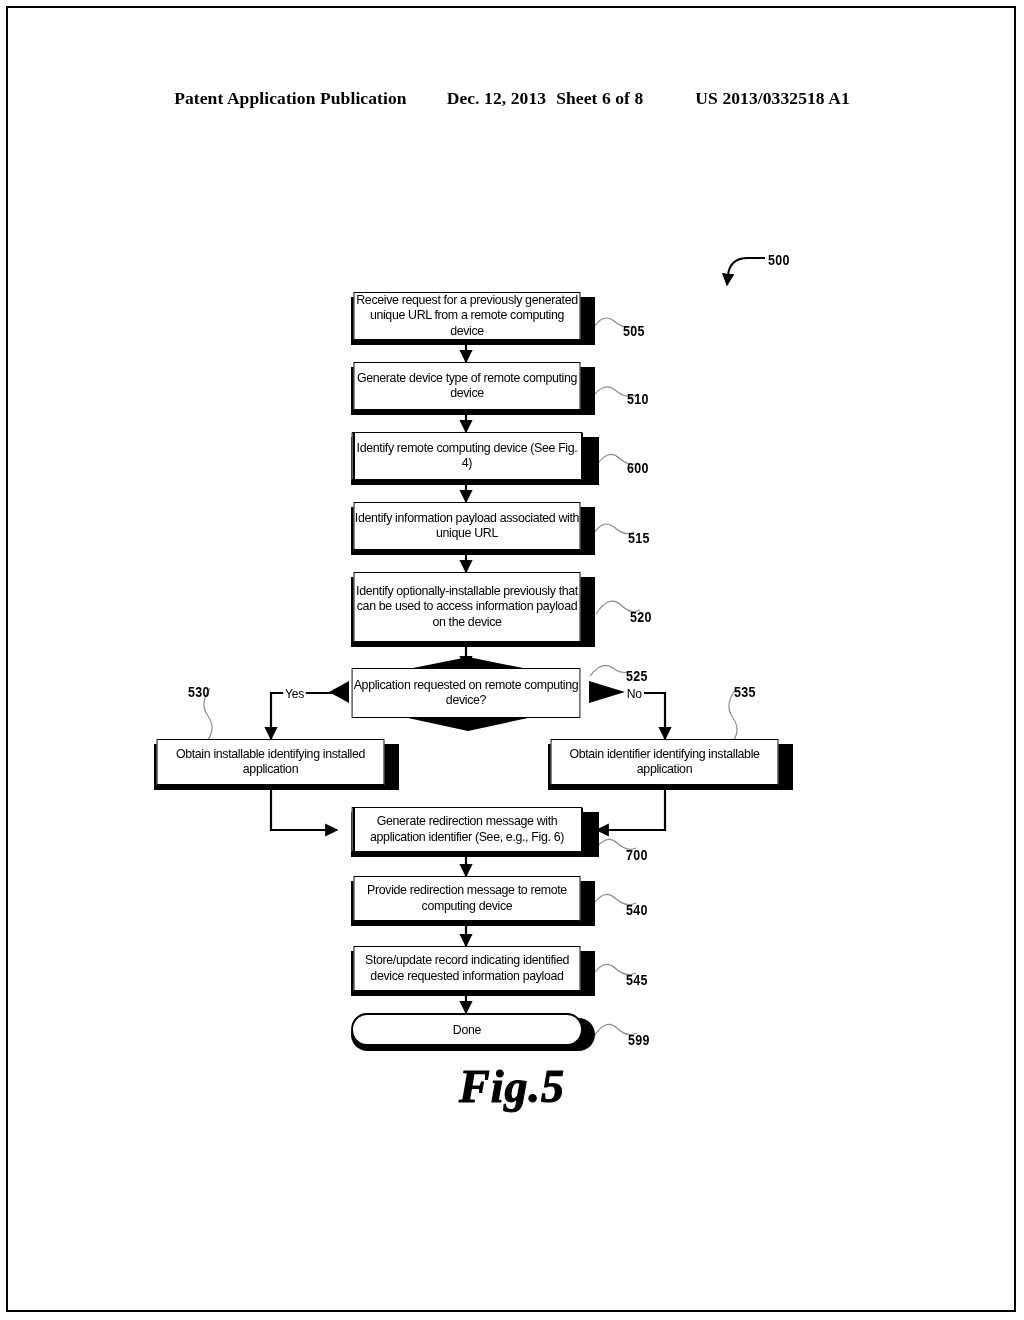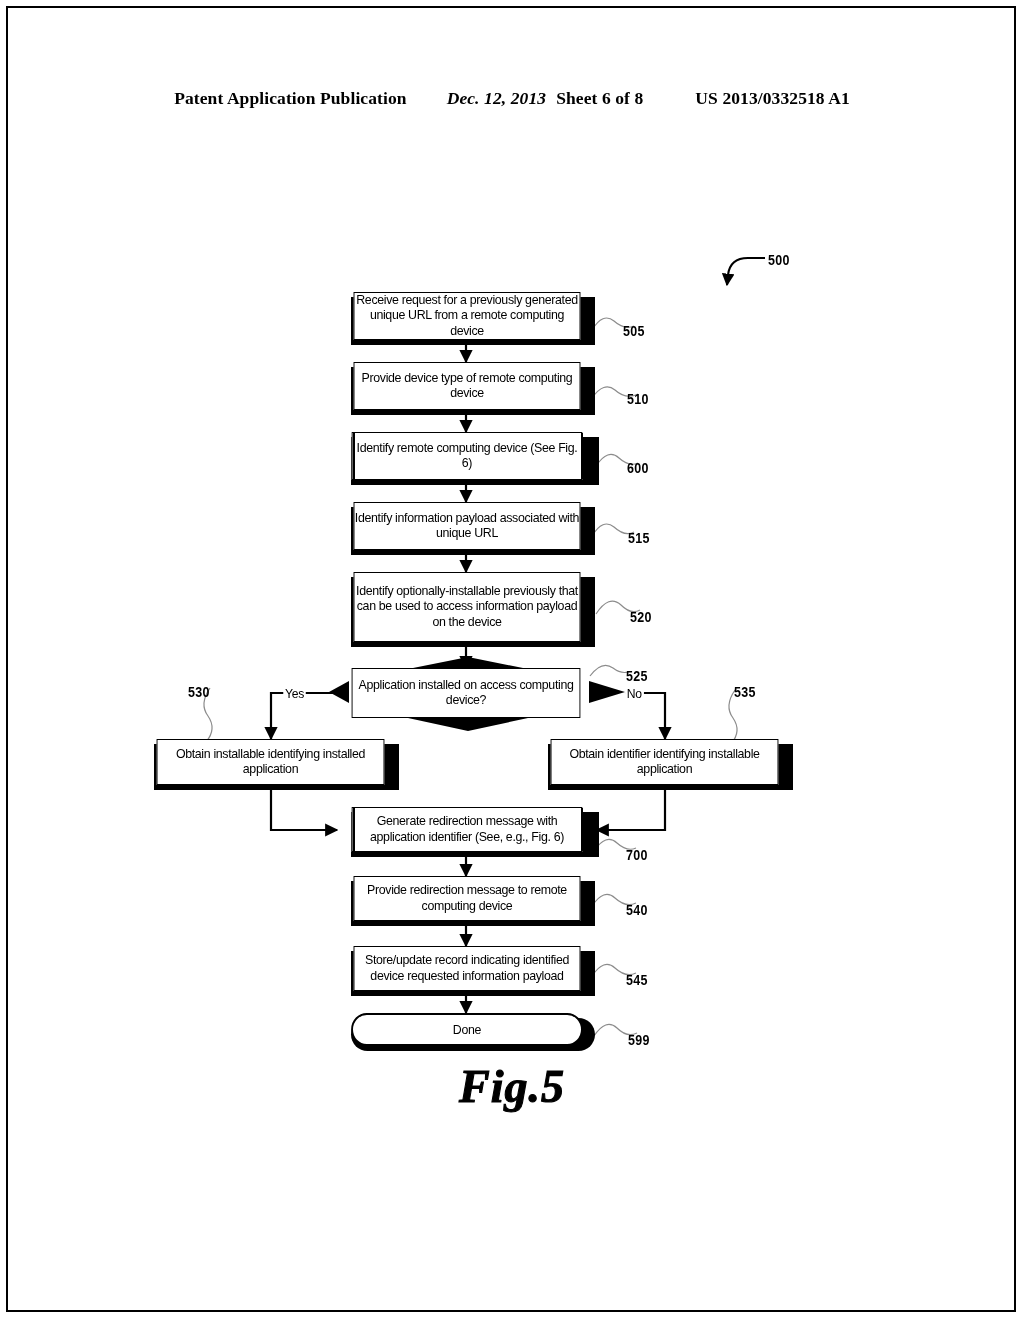--- a/index.html
+++ b/index.html
@@ -34,21 +34,21 @@
     top: 88px;
     width: 1024px;
     text-align: center;
     font-family: "Liberation Serif", serif;
     font-weight: bold;
     font-size: 17.5px;
     letter-spacing: .1px;
     white-space: nowrap;
   }
   #doc-header .hdr-pub    { margin-right: 40px; }
-  #doc-header .hdr-date   { margin-right: 10px; font-style: italic; }
+  #doc-header .hdr-date   { margin-right: 10px; }
   #doc-header .hdr-sheet  { margin-right: 52px; }
 
   
   #drawing {
     position: absolute;
     left: 0;
     top: 0;
     width: 1024px;
     height: 1320px;
   }
@@ -224,27 +224,27 @@
   </svg>
 
   <div class="shadow" style="left:351px; top:297px; width:244px; height:48px;"></div>
   <div class="node" style="left:345px; top:292px; width:244px; height:48px;">
     <span class="txt">Receive request for a previously generated unique URL from a remote computing device</span>
   </div>
   <div class="ref" style="left:623px; top:323px;">505</div>
 
   <div class="shadow" style="left:351px; top:367px; width:244px; height:48px;"></div>
   <div class="node" style="left:345px; top:362px; width:244px; height:48px;">
-    <span class="txt">Provide device type of remote computing device</span>
+    <span class="txt">Generate device type of remote computing device</span>
   </div>
   <div class="ref" style="left:627px; top:391px;">510</div>
 
   <div class="shadow" style="left:351px; top:437px; width:248px; height:48px;"></div>
   <div class="node" style="left:343px; top:432px; width:248px; height:48px;">
-    <span class="txt">Identify remote computing device (See Fig. 6)</span>
+    <span class="txt">Identify remote computing device (See Fig. 4)</span>
   </div>
   <div class="subbar" style="left:353px; top:433px; height:46px;"></div>
   <div class="subbar" style="left:581px; top:433px; height:46px;"></div>
   <div class="ref" style="left:627px; top:460px;">600</div>
 
   <div class="shadow" style="left:351px; top:507px; width:244px; height:48px;"></div>
   <div class="node" style="left:345px; top:502px; width:244px; height:48px;">
     <span class="txt">Identify information payload associated with unique URL</span>
   </div>
   <div class="ref" style="left:628px; top:530px;">515</div>
@@ -258,21 +258,21 @@
   <div class="tri" style="left:408px; top:657px;
        border-left:60px solid transparent; border-right:60px solid transparent; border-bottom:12px solid #000;"></div>
   <div class="tri" style="left:408px; top:718px;
        border-left:60px solid transparent; border-right:60px solid transparent; border-top:13px solid #000;"></div>
   <div class="tri" style="left:329px; top:681px;
        border-top:11px solid transparent; border-bottom:11px solid transparent; border-right:20px solid #000;"></div>
   <div class="tri" style="left:589px; top:681px;
        border-top:11px solid transparent; border-bottom:11px solid transparent; border-left:36px solid #000;"></div>
 
   <div class="node" style="left:343px; top:668px; width:246px; height:50px;">
-    <span class="txt">Application installed on access computing device?</span>
+    <span class="txt">Application requested on remote computing device?</span>
   </div>
   <div class="ref" style="left:626px; top:668px;">525</div>
 
   <div class="branch-label" style="left:282px; top:686px;">Yes</div>
   <div class="branch-label" style="left:624px; top:686px;">No</div>
 
   <div class="shadow" style="left:154px; top:744px; width:245px; height:46px;"></div>
   <div class="node" style="left:148px; top:739px; width:245px; height:46px;">
     <span class="txt">Obtain installable identifying installed application</span>
   </div>

